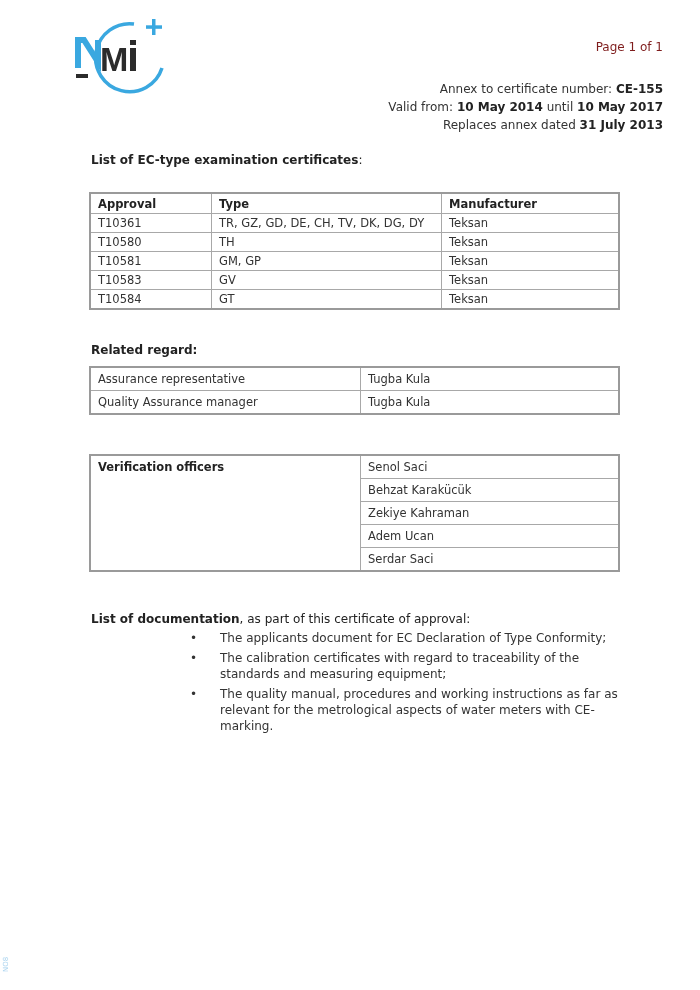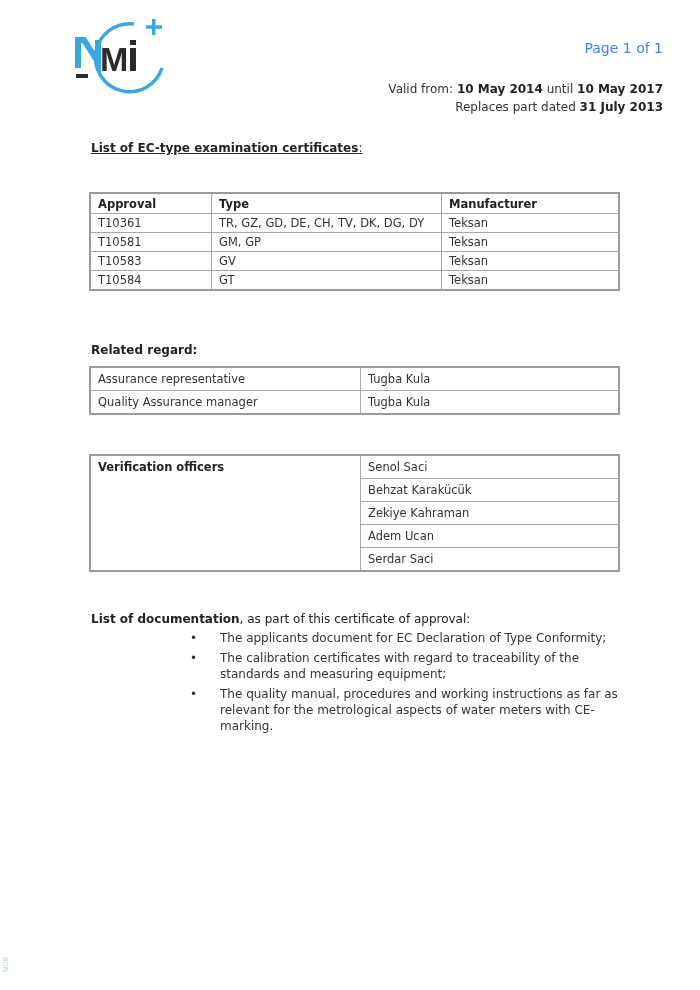--- a/index.html
+++ b/index.html
@@ -2,21 +2,21 @@
 <html><head>
 <meta charset="utf-8">
 <style>
   html, body { margin: 0; padding: 0; background: #ffffff; }
   body {
     width: 700px; height: 990px; position: relative; overflow: hidden;
     font-family: "DejaVu Sans", "Liberation Sans", sans-serif;
     color: #2a2a2a;
   }
   .logo { position: absolute; left: 74px; top: 16px; width: 96px; height: 78px; }
-  .page-num { position: absolute; right: 37px; top: 40px; font-size: 14px; color: #3b82f6; }
+  .page-num { position: absolute; right: 37px; top: 40px; font-size: 12px; color: #7f1d1d; }
   .annex { position: absolute; right: 37px; top: 80px; text-align: right; font-size: 12px; line-height: 18px; color: #333; }
   .annex b { color: #222; }
   .section-title { position: absolute; left: 91px; font-size: 12px; font-weight: bold; color: #222; }
   .section-title .rest { font-weight: normal; }
   table { border-collapse: collapse; position: absolute; left: 89px; width: 531px; font-size: 11.5px; color: #333; }
   table.tbl { border: 2px solid #9a9a9a; }
   table.tbl td, table.tbl th { border: 1px solid #a8a8a8; padding: 0 7px; height: 18px; text-align: left; vertical-align: middle; }
   table.tbl th { font-weight: bold; color: #222; height: 19px; }
   #cert-table { top: 192px; }
   #cert-table .c1 { width: 106px; }
@@ -44,36 +44,42 @@
     <rect x="56" y="32" width="6" height="23" fill="#2b2b2b"></rect>
     <rect x="56" y="24" width="6" height="5" fill="#2b2b2b"></rect>
     <rect x="78" y="3" width="3.5" height="16" fill="#3aa8e0"></rect>
     <rect x="72" y="9.3" width="16" height="3.5" fill="#3aa8e0"></rect>
   </svg>
 </div>
 
 <div class="page-num">Page 1 of 1</div>
 
 <div class="annex">
+  <div><span>Annex to certificate number: </span><b>CE-155</b></div>
   <div><span>Valid from: </span><b>10 May 2014</b><span> until </span><b>10 May 2017</b></div>
-  <div><span>Replaces part dated </span><b>31 July 2013</b></div>
+  <div><span>Replaces annex dated </span><b>31 July 2013</b></div>
 </div>
 
-<div class="section-title" style="top:141px;text-decoration:underline;"><span>List of EC-type examination certificates</span><span class="rest">:</span></div>
+<div class="section-title" style="top:153px;"><span>List of EC-type examination certificates</span><span class="rest">:</span></div>
 
 <table class="tbl" id="cert-table">
   <tbody>
       <tr>
     <th class="c1">Approval</th>
     <th class="c2">Type</th>
     <th>Manufacturer</th>
   </tr>
   <tr>
     <td>T10361</td>
     <td>TR, GZ, GD, DE, CH, TV, DK, DG, DY</td>
+    <td>Teksan</td>
+  </tr>
+  <tr>
+    <td>T10580</td>
+    <td>TH</td>
     <td>Teksan</td>
   </tr>
   <tr>
     <td>T10581</td>
     <td>GM, GP</td>
     <td>Teksan</td>
   </tr>
   <tr>
     <td>T10583</td>
     <td>GV</td>

